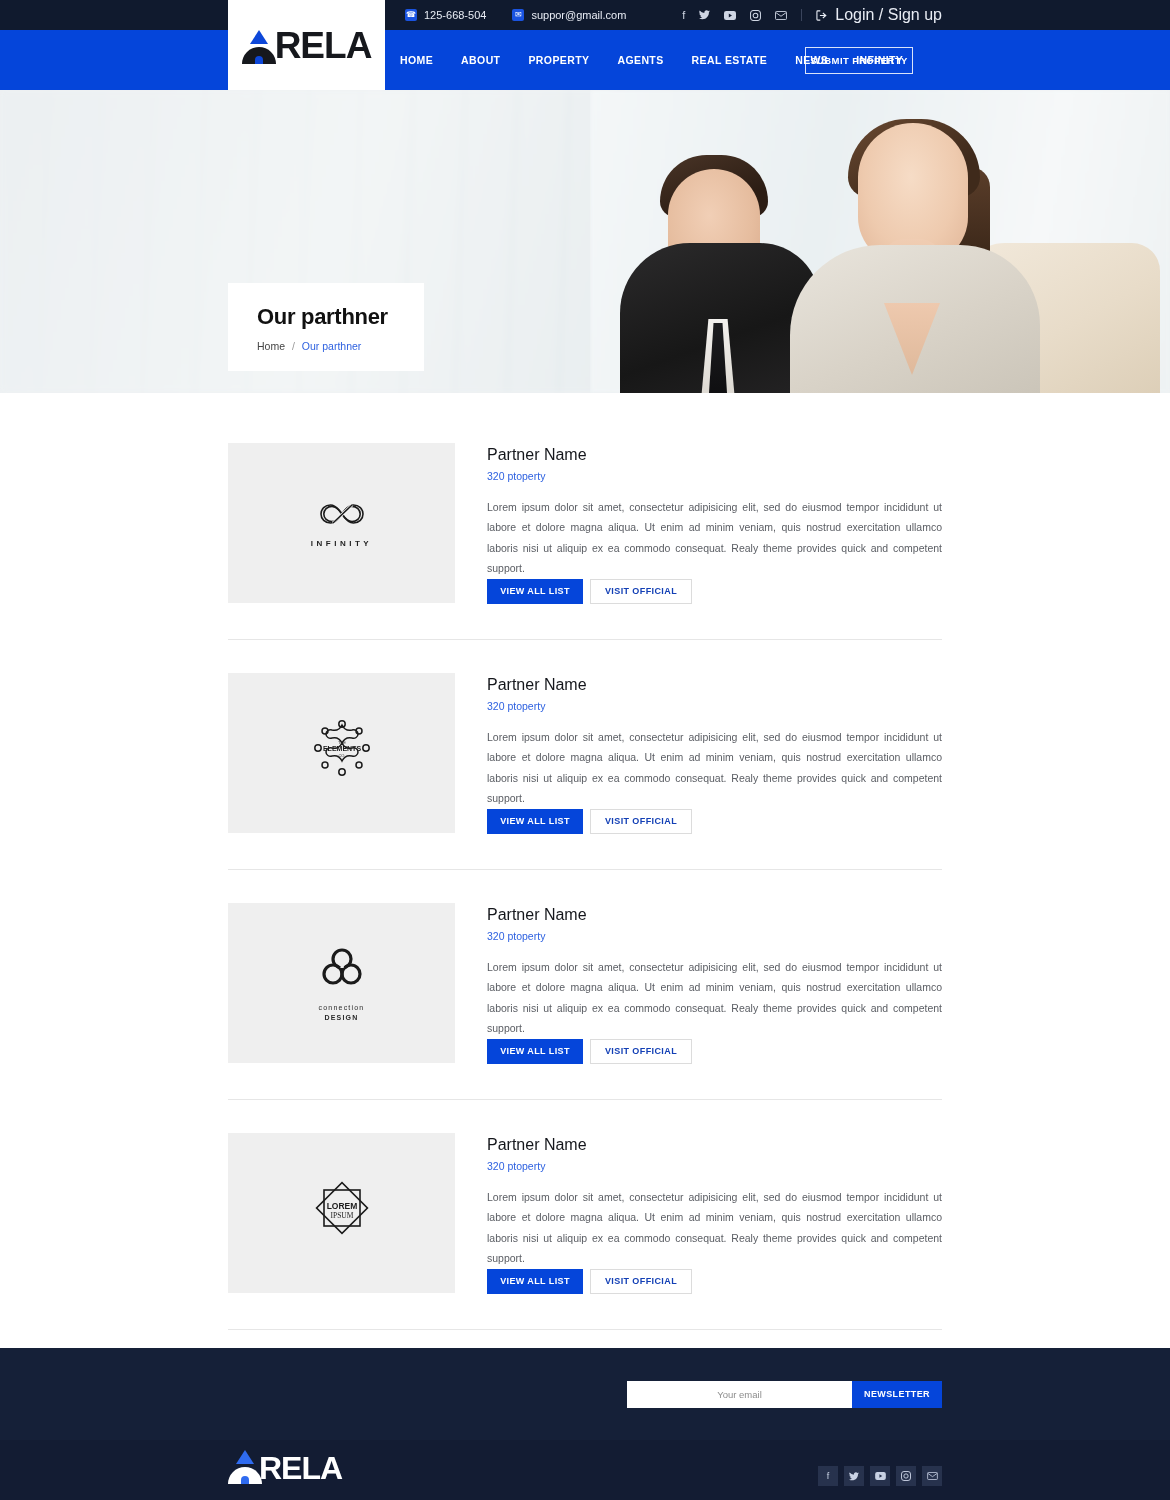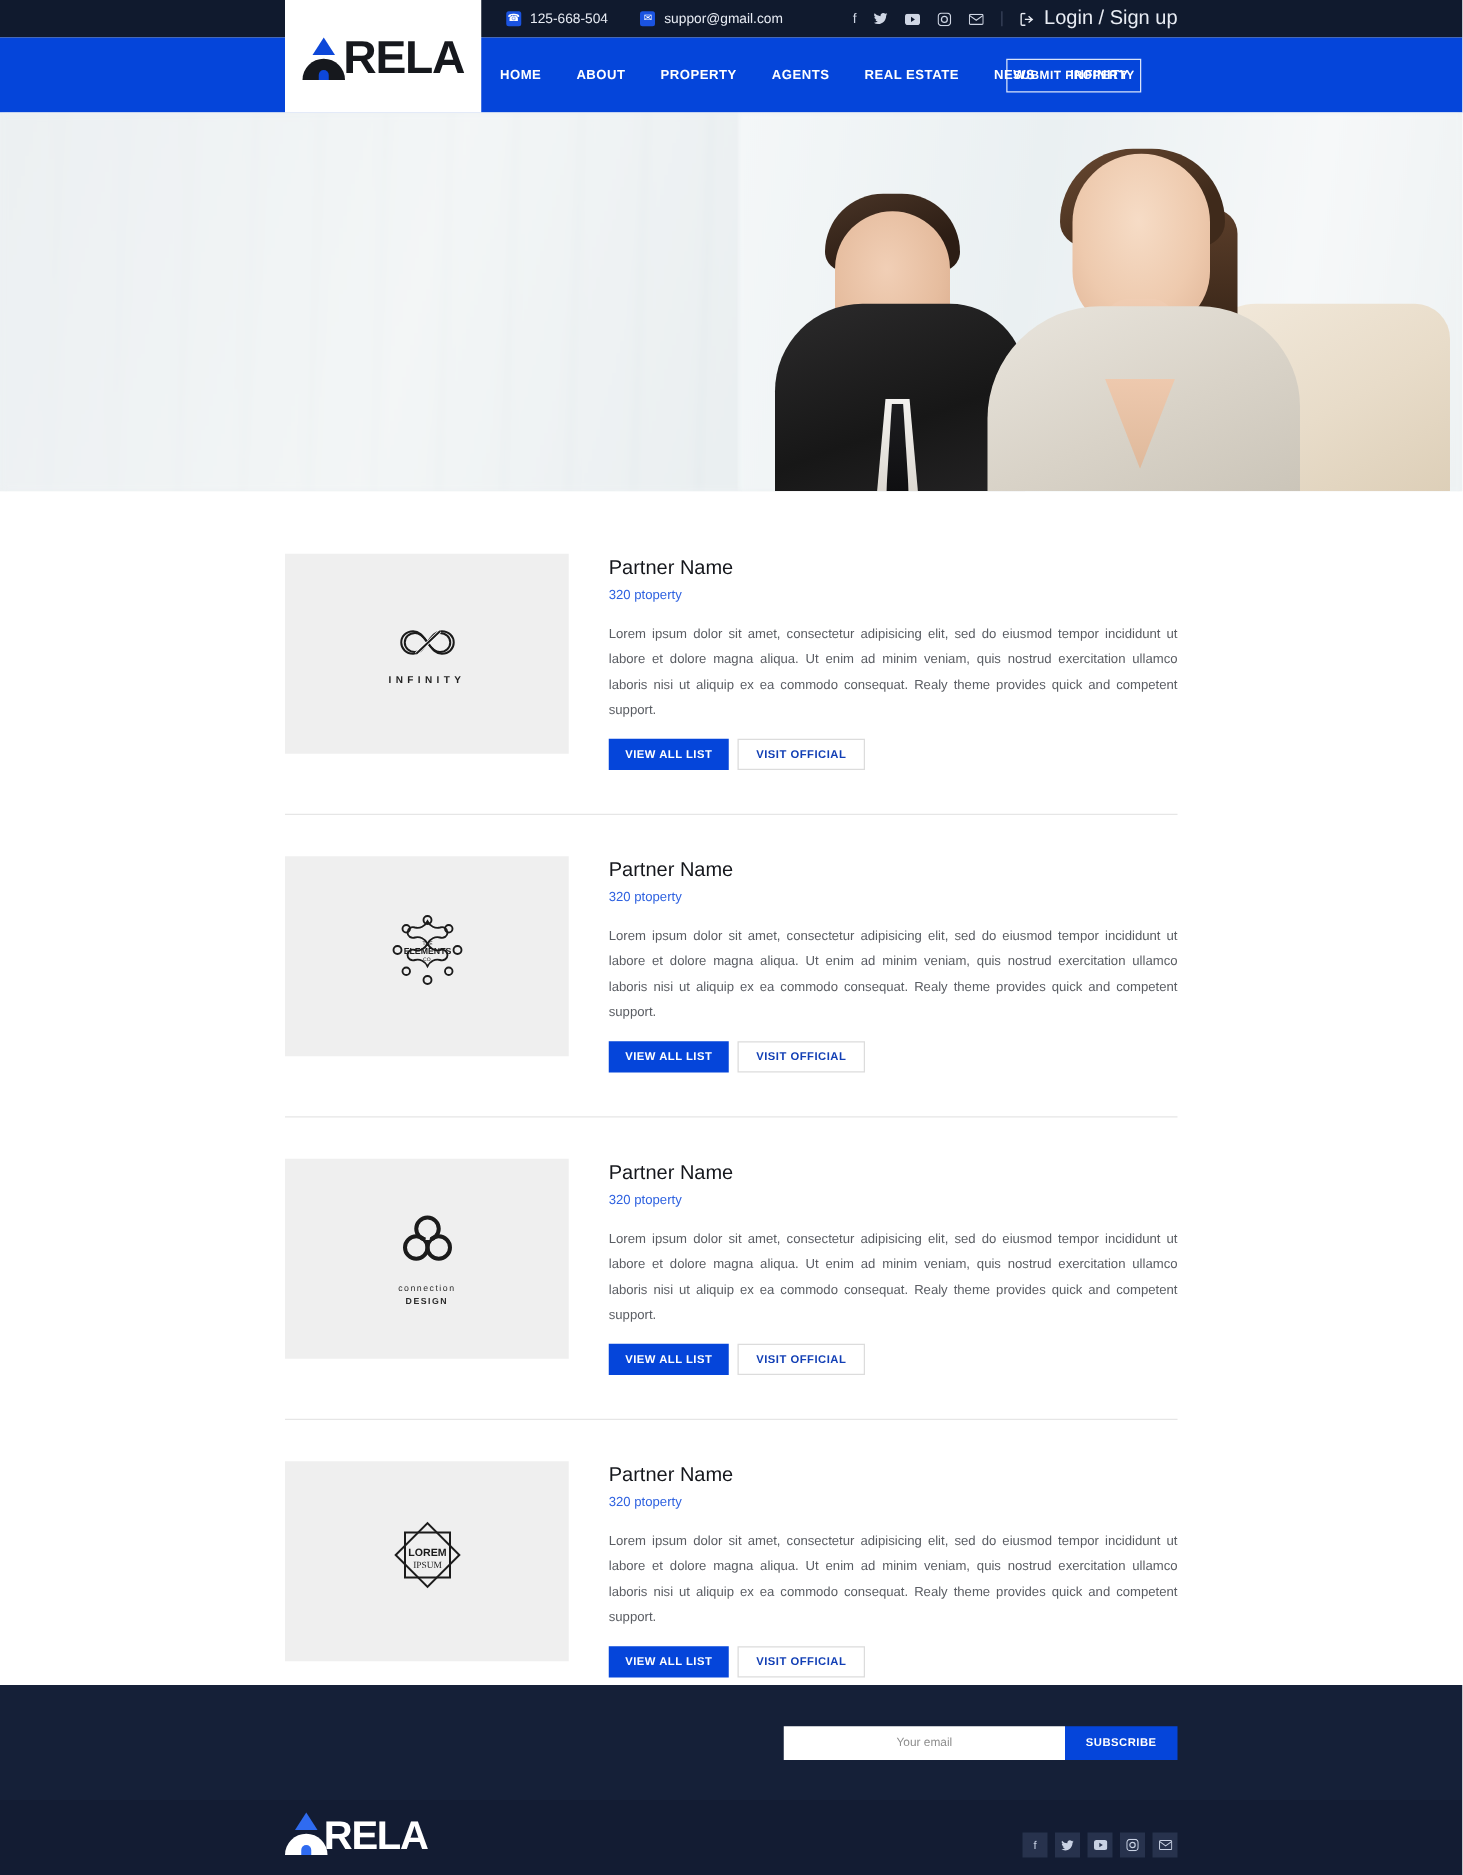--- a/index.html
+++ b/index.html
@@ -183,21 +183,21 @@
     font-size: 8px; letter-spacing: 3.5px; color: #1f1f1f; font-weight: 700;
   }
   .p-logo .cap2 { font-size: 7px; letter-spacing: 1.2px; color: #2a2a2a; text-align: center; line-height: 1.45; }
   .p-info { flex: 1; padding-top: 3px; }
   .p-name { font-size: 16px; font-weight: 400; color: #15171c; }
   .p-count { font-size: 10.5px; color: #2f62e0; margin-top: 6px; }
   .p-desc {
     margin-top: 15px; font-size: 10.5px; line-height: 1.95; color: #5a5d63;
     text-align: justify; max-width: 468px;
   }
-  .p-actions { margin-top: 12px; display: flex; gap: 7px; }
+  .p-actions { margin-top: 0; display: flex; gap: 7px; }
   .btn-solid {
     width: 96px; height: 25px; background: #0545da; color: #fff;
     font-size: 9px; font-weight: 700; letter-spacing: .4px;
     display: flex; align-items: center; justify-content: center; cursor: pointer; border: none;
   }
   .btn-out {
     width: 102px; height: 25px; background: #fff; color: #123fb5;
     border: 1px solid #dcdcdc; font-size: 9px; font-weight: 700; letter-spacing: .4px;
     display: flex; align-items: center; justify-content: center; cursor: pointer;
   }
@@ -341,20 +341,28 @@
           <div class="shirt"></div>
           <div class="tie"></div>
       </div>
       <div class="woman">
         <div class="hair2"></div>
           <div class="hair"></div>
           <div class="face"></div>
         <div class="neck"></div>
           <div class="sweater"></div>
           <div class="vcut"></div>
+      </div>
+    </div>
+    <div class="hero-card">
+      <div class="hero-title">Our parthner</div>
+      <div class="hero-crumbs">
+        <span>Home</span>
+        <span class="sep">/</span>
+        <span class="cur">Our parthner</span>
       </div>
     </div>
   </div>
 
   <div class="content">
 
     <div class="partner">
       <div class="p-logo">
         <span>
           <svg width="62" height="30" viewBox="0 0 62 30">
@@ -467,21 +475,21 @@
   <div class="pagination">
     <span class="pg active">1</span>
     <span class="pg">2</span>
     <span class="pg">3</span>
     <span class="pg next">Next</span>
   </div>
 
   <div class="newsletter">
     <div class="nl-form">
       <input class="nl-input" type="text" placeholder="Your email" style="">
-      <button class="nl-btn">SUBSCRIBE</button>
+      <button class="nl-btn">NEWSLETTER</button>
     </div>
   </div>
 
   <div class="footer">
     <div class="f-logo">
       <span class="house-icon">
         <span class="roof"></span>
           <span class="arch"></span>
           <span class="door"></span>
       </span>

